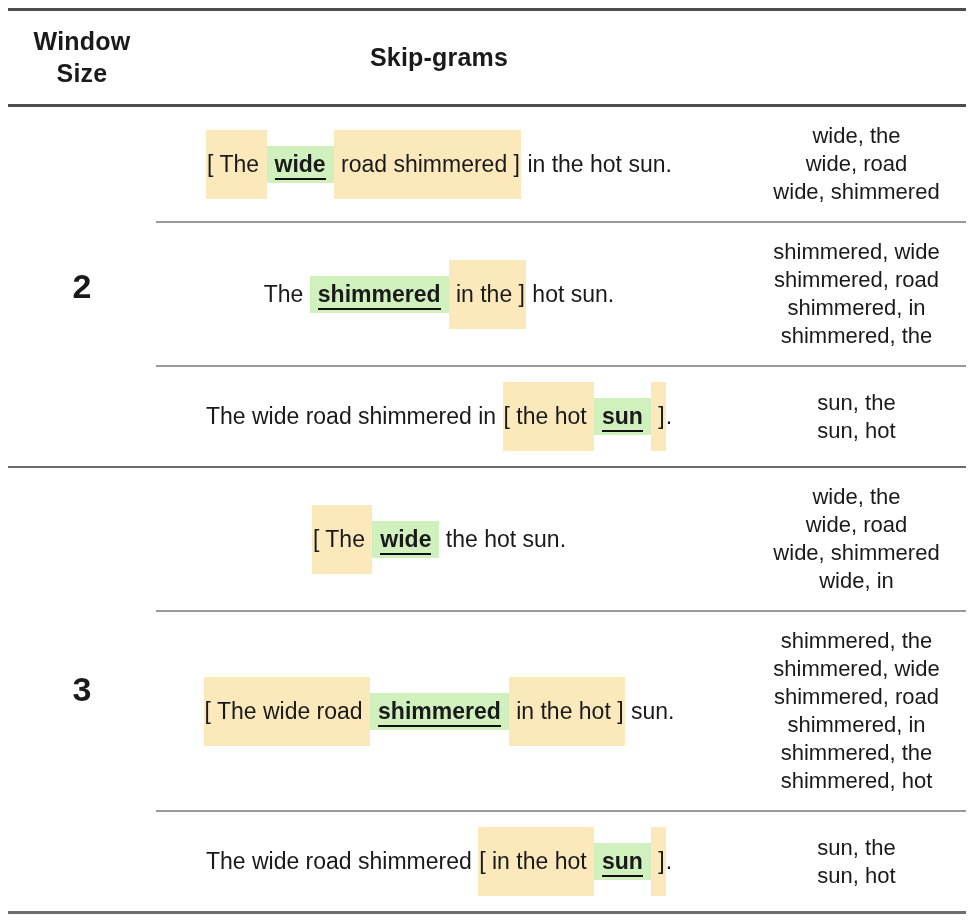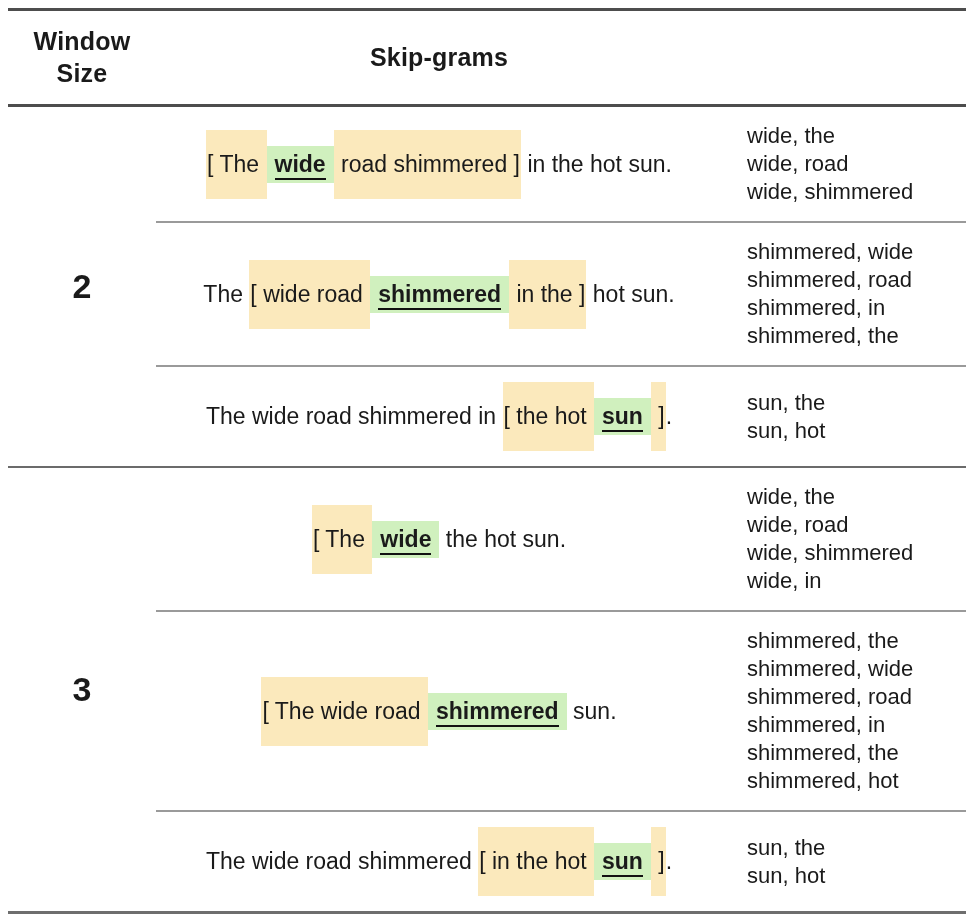--- a/index.html
+++ b/index.html
@@ -61,21 +61,21 @@
     white-space: pre-wrap;
     padding: 0 6px;
   }
   .skip-cell {
     display: flex;
     flex-direction: column;
     justify-content: center;
     padding-left: 25px;
     font-size: 22px;
   }
-  .skip-line { line-height: 28px; white-space: pre; }
+  .skip-line { line-height: 28px; white-space: pre; text-align: center; }
   
   .hl-context {
     background: var(--hl-context, #fbe9bc);
     padding: 21px 1px;
   }
   .hl-target {
     background: var(--hl-target, #d0f0be);
     padding: 5px 8px;
   }
   .target-word {
@@ -99,21 +99,21 @@
         <div class="rows">
           <div class="row">
             <div class="text-cell"><span class="hl-context">[ The </span><span class="hl-target"><span class="target-word">wide</span></span><span class="hl-context"> road shimmered ]</span><span class="plain"> in the hot sun.</span></div>
             <div class="skip-cell">
               <div class="skip-line">wide, the</div>
               <div class="skip-line">wide, road</div>
               <div class="skip-line">wide, shimmered</div>
             </div>
           </div>
           <div class="row">
-            <div class="text-cell"><span class="plain">The </span><span class="hl-context">[ wide road </span><span class="hl-target"><span class="target-word">shimmered</span></span><span class="hl-context"> in the ]</span><span class="plain"> hot sun.</span></div>
+            <div class="text-cell"><span class="plain">The </span><span class="hl-target"><span class="target-word">shimmered</span></span><span class="hl-context"> in the ]</span><span class="plain"> hot sun.</span></div>
             <div class="skip-cell">
               <div class="skip-line">shimmered, wide</div>
               <div class="skip-line">shimmered, road</div>
               <div class="skip-line">shimmered, in</div>
               <div class="skip-line">shimmered, the</div>
             </div>
           </div>
           <div class="row">
             <div class="text-cell"><span class="plain">The wide road shimmered in </span><span class="hl-context">[ the hot </span><span class="hl-target"><span class="target-word">sun</span></span><span class="hl-context"> ]</span><span class="plain">.</span></div>
             <div class="skip-cell">
@@ -129,21 +129,21 @@
           <div class="row">
             <div class="text-cell"><span class="hl-context">[ The </span><span class="hl-target"><span class="target-word">wide</span></span><span class="plain"> the hot sun.</span></div>
             <div class="skip-cell">
               <div class="skip-line">wide, the</div>
               <div class="skip-line">wide, road</div>
               <div class="skip-line">wide, shimmered</div>
               <div class="skip-line">wide, in</div>
             </div>
           </div>
           <div class="row">
-            <div class="text-cell"><span class="hl-context">[ The wide road </span><span class="hl-target"><span class="target-word">shimmered</span></span><span class="plain"> sun.</span></div>
+            <div class="text-cell"><span class="hl-context">[ The wide road </span><span class="hl-target"><span class="target-word">shimmered</span></span><span class="hl-context"> in the hot ]</span><span class="plain"> sun.</span></div>
             <div class="skip-cell">
               <div class="skip-line">shimmered, the</div>
               <div class="skip-line">shimmered, wide</div>
               <div class="skip-line">shimmered, road</div>
               <div class="skip-line">shimmered, in</div>
               <div class="skip-line">shimmered, the</div>
               <div class="skip-line">shimmered, hot</div>
             </div>
           </div>
           <div class="row">

